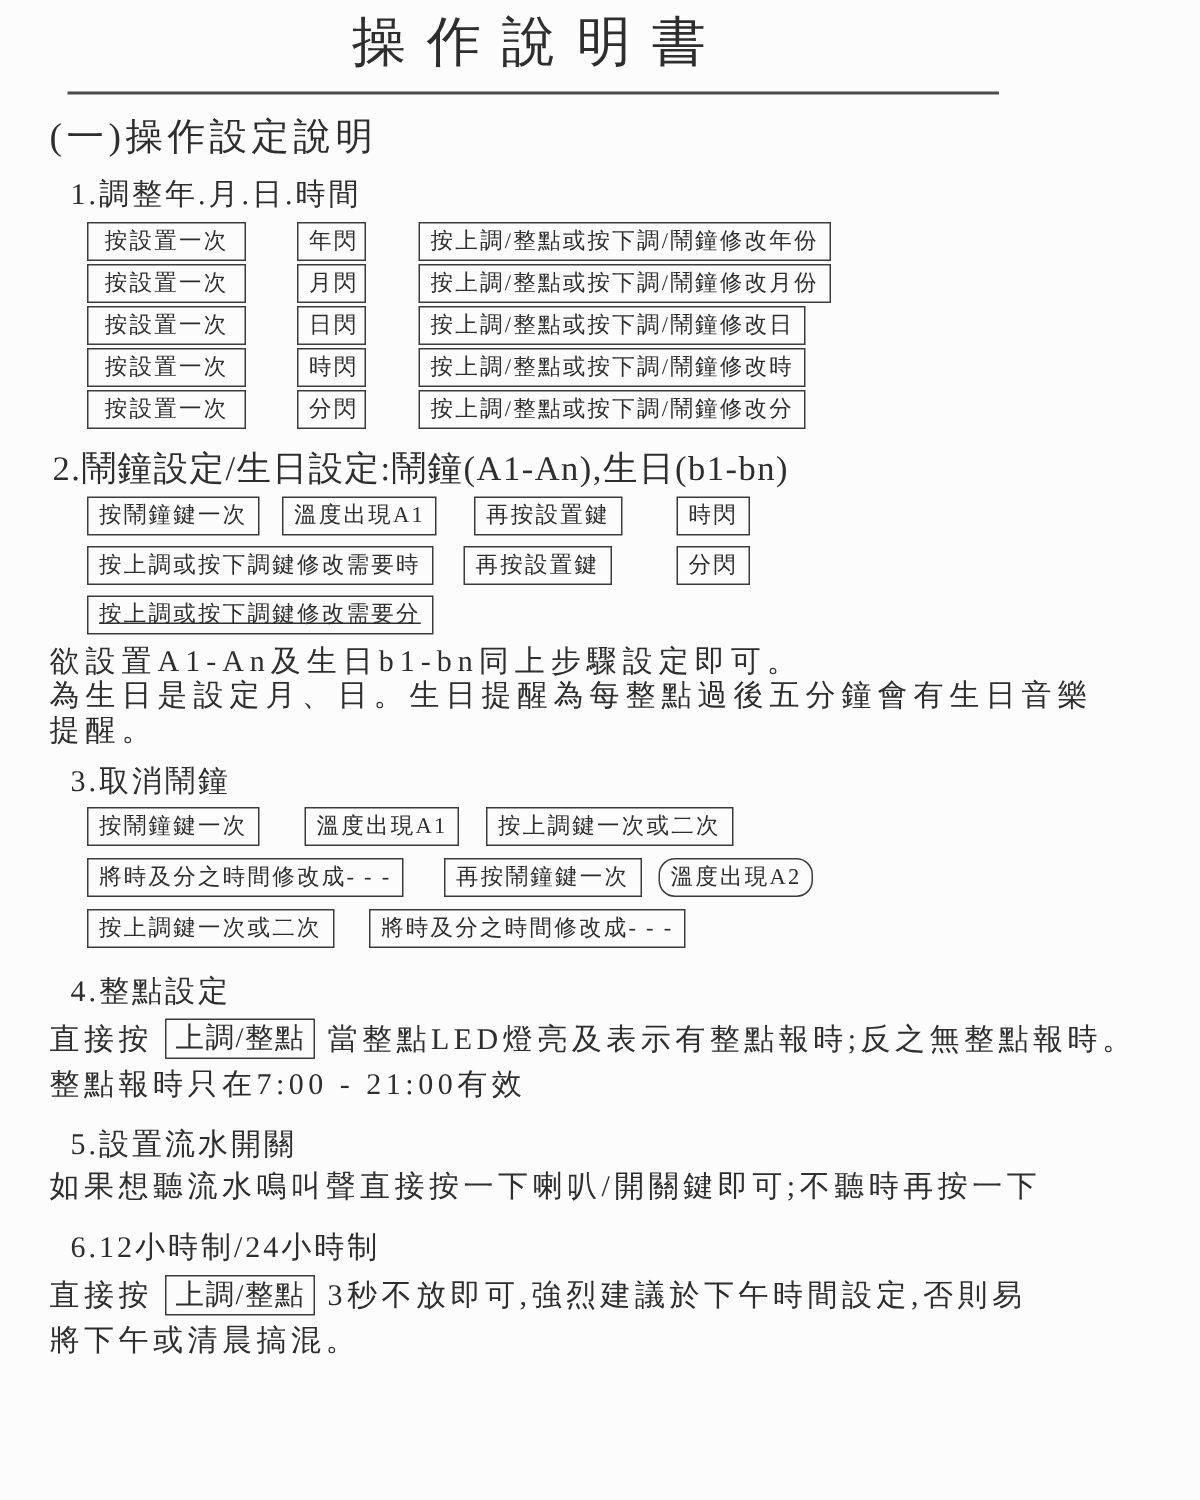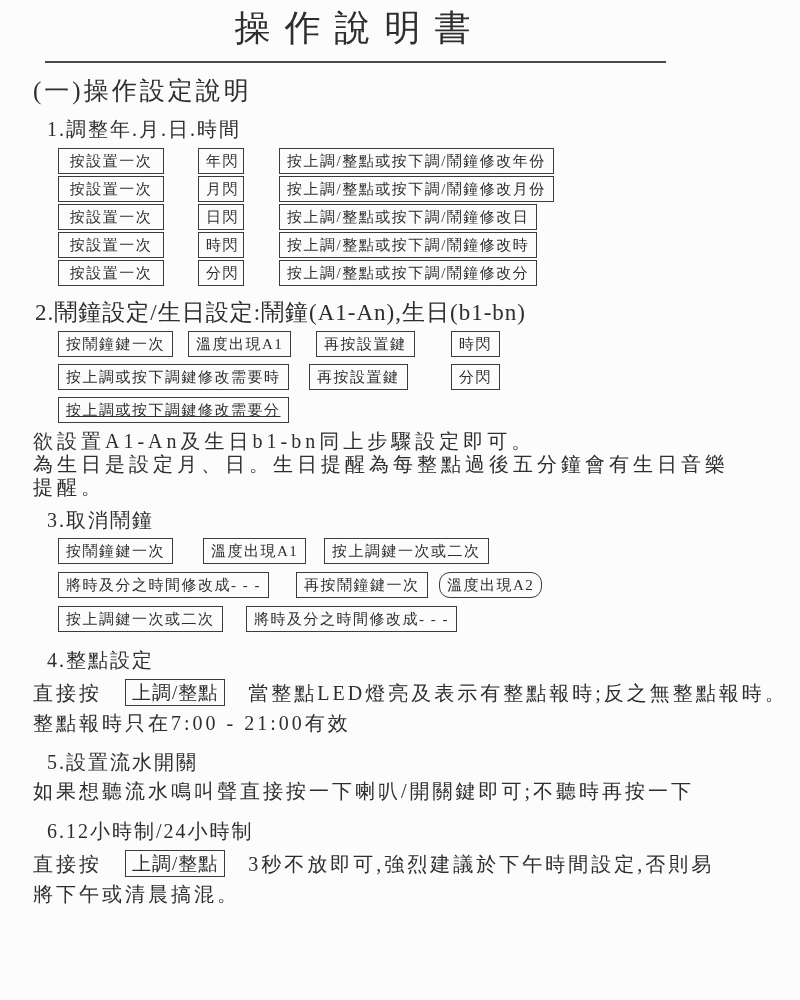--- a/index.html
+++ b/index.html
@@ -57,21 +57,21 @@
   .m-top5  { margin-top:5px; }
   .m-top8  { margin-top:8px; }
   .m-top9  { margin-top:9px; }
   .m-top13 { margin-top:13px; }
   .m-top14 { margin-top:14px; }
 
   .body-line  { font-size:20px; letter-spacing:3px; line-height:30px; margin-top:4px; white-space:nowrap; }
   .body-line2 { font-size:20px; letter-spacing:3px; line-height:26px; margin-top:2px; white-space:nowrap; }
   .inline-box {
     display:inline-block; border:1.5px solid #3c3c3c;
-    padding:0 6px; margin:0 23px; font-size:19px; letter-spacing:1px;
+    padding:0 6px; margin:0 8px; font-size:19px; letter-spacing:1px;
     line-height:25px; vertical-align:1px; white-space:nowrap;
   }
 </style>
 </head>
 <body>
 
 <div class="page">
 
   <h1 class="title">操作說明書</h1>
   <hr class="divider">

